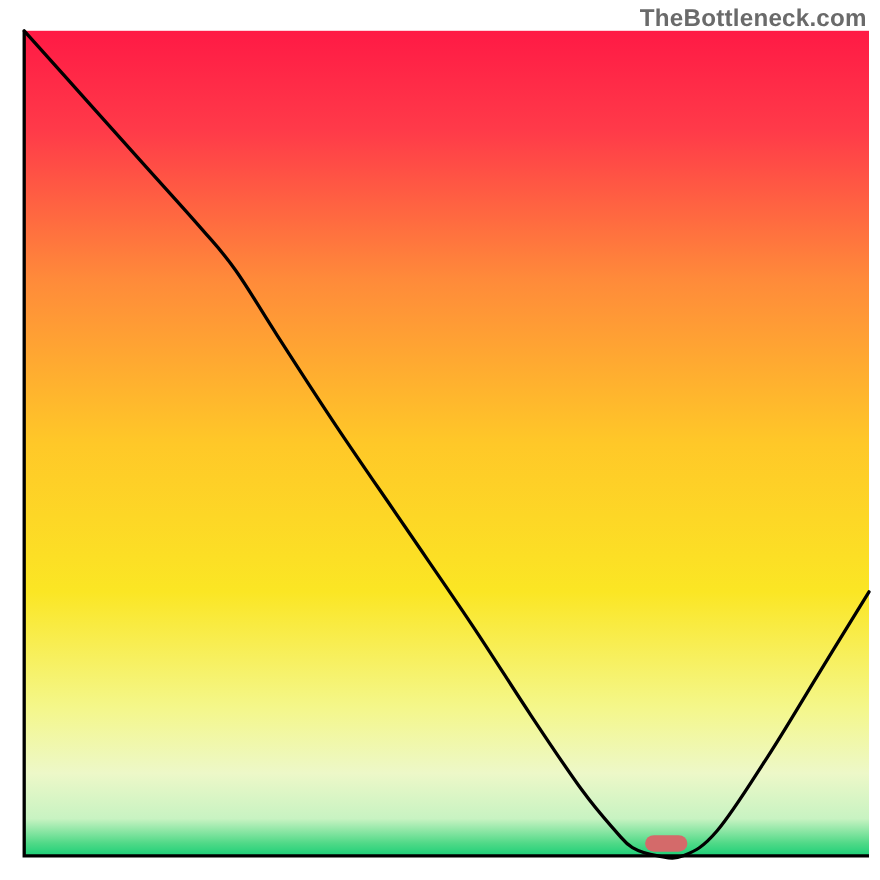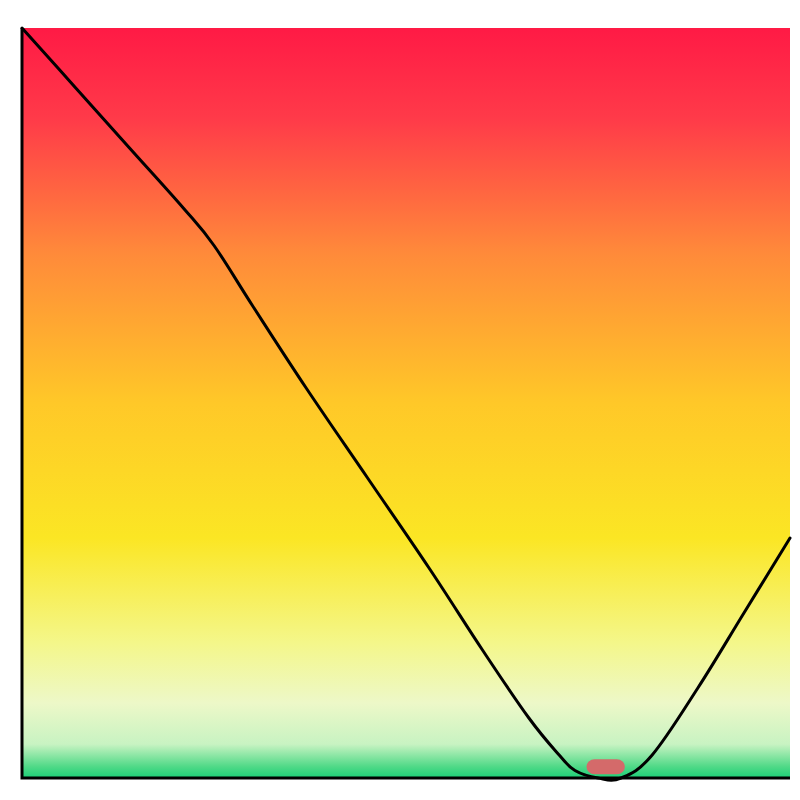--- a/index.html
+++ b/index.html
@@ -26,20 +26,21 @@
   }
   svg {
     display: block;
   }
 </style>
 </head>
 <body>
 
 <div class="container">
 
+  <div class="watermark">TheBottleneck.com</div>
 
   <svg id="chart-svg" width="800" height="800" viewBox="0 0 800 800">
     <defs>
       <linearGradient id="bg-grad" x1="0" y1="0" x2="0" y2="1">
           <stop offset="0.00%" stop-color="#ff1a45"></stop>
           <stop offset="12.00%" stop-color="#ff3a49"></stop>
           <stop offset="30.00%" stop-color="#ff8a3a"></stop>
           <stop offset="50.00%" stop-color="#ffc828"></stop>
           <stop offset="68.00%" stop-color="#fbe624"></stop>
           <stop offset="82.00%" stop-color="#f4f78a"></stop>

